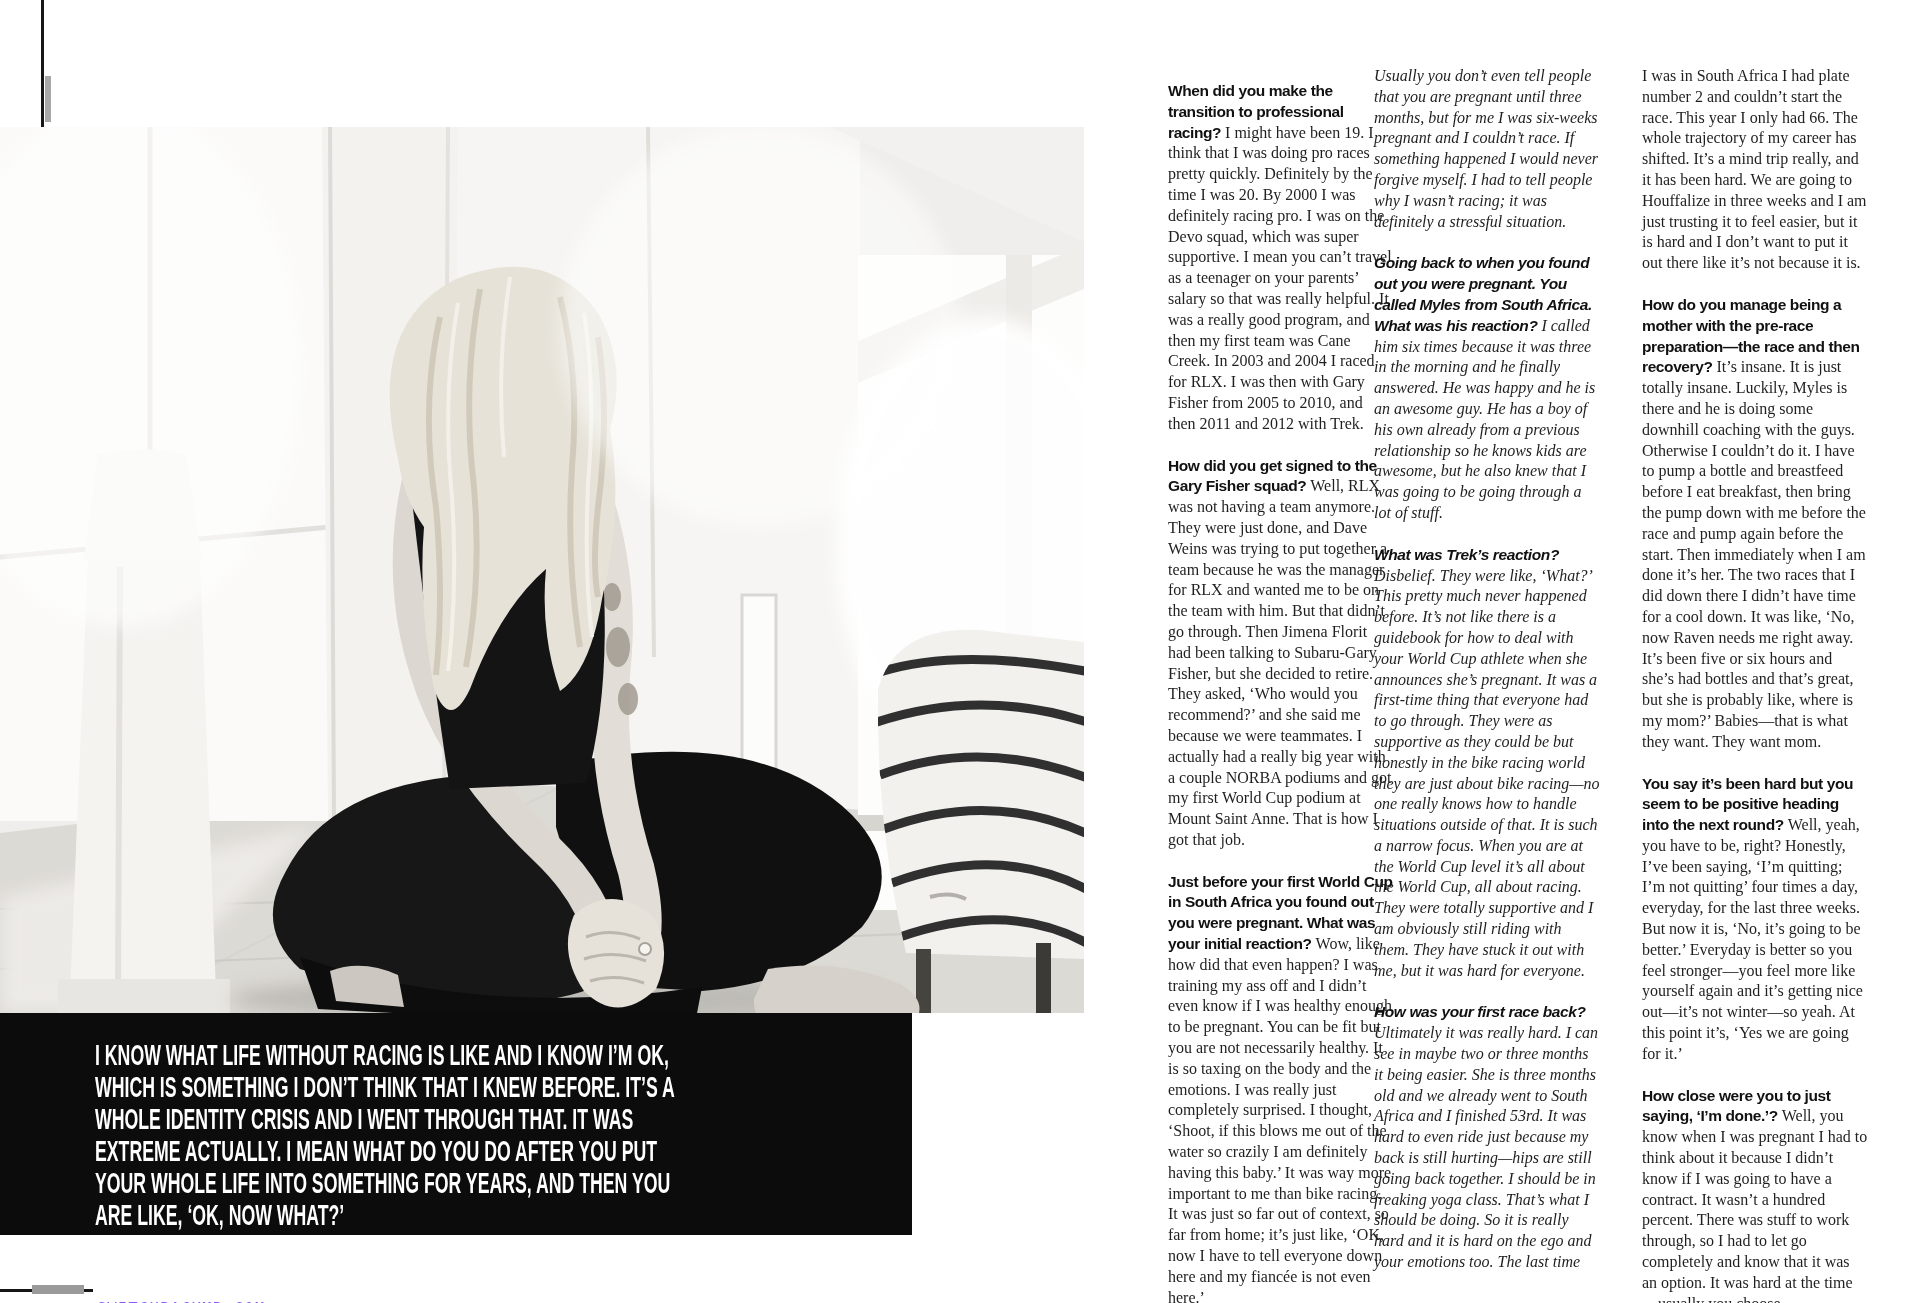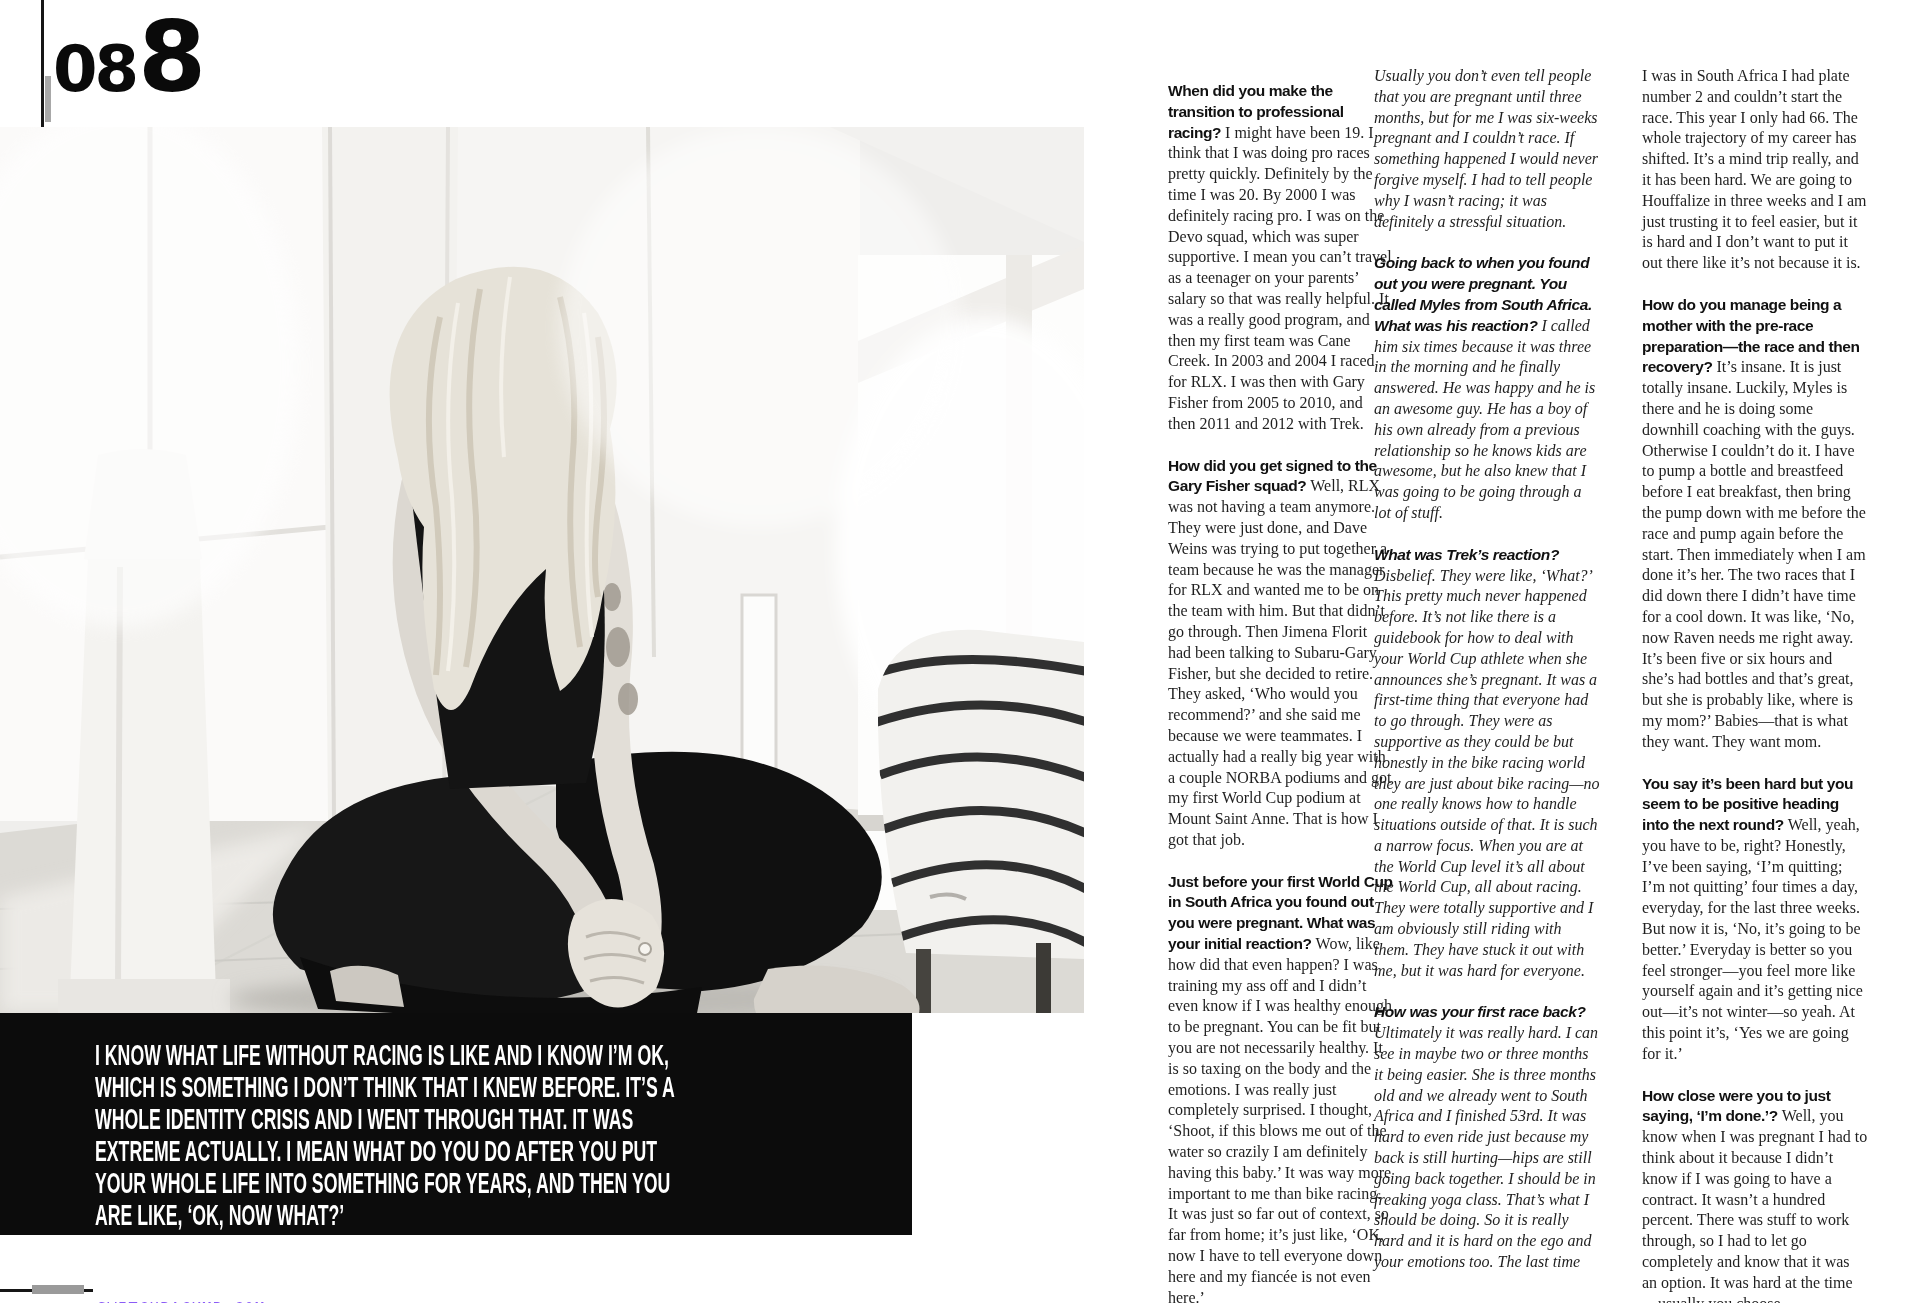--- a/index.html
+++ b/index.html
@@ -47,24 +47,20 @@
   .footer-site { position:absolute; left:97px; top:1281px;
                  font-family:"DejaVu Sans Mono", monospace; font-size:15px; letter-spacing:1.5px; color:#8b5cf6;margin-top:19px; }
 </style>
 </head>
 <body>
 
 <div class="page">
 
   <div class="folio-rule"></div>
   <div class="folio-bar"></div>
-  <div class="folio">
-    <span class="small">08</span>
-    <span class="big">8</span>
-  </div>
 
   <div class="photo" aria-label="Black-and-white photograph of a woman with long wavy blonde hair sitting cross-legged barefoot on a wooden floor in a bright sunlit room, wearing a black tank top and black pants, hands clasped, with a zebra-print chair and white windows behind her">
     <svg viewBox="0 0 1084 886" preserveAspectRatio="none">
       <defs>
         <filter id="soft" x="-30%" y="-30%" width="160%" height="160%">
             <feGaussianBlur stdDeviation="9"></feGaussianBlur>
           </filter>
         <filter id="soft2" x="-30%" y="-30%" width="160%" height="160%">
             <feGaussianBlur stdDeviation="3.5"></feGaussianBlur>
           </filter>

